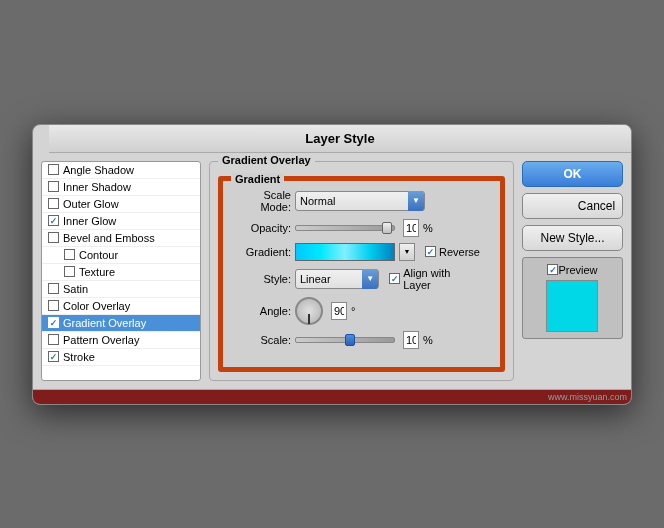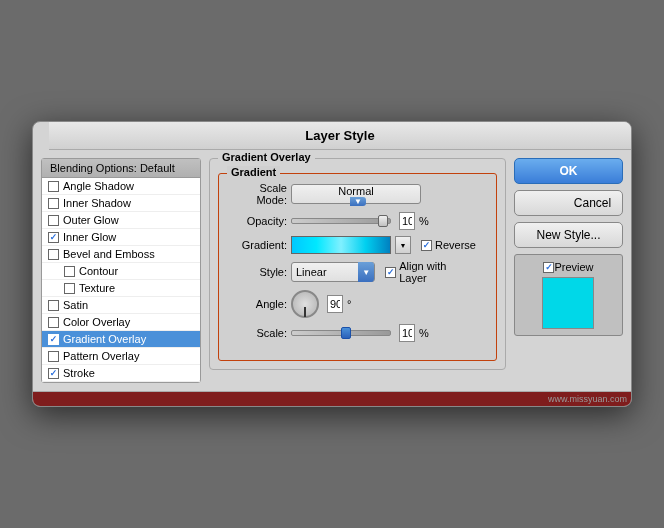--- a/index.html
+++ b/index.html
@@ -126,21 +126,21 @@
       position: absolute;
       top: -8px;
       left: 8px;
       background: #d4d4d4;
       padding: 0 4px;
       font-size: 11px;
       font-weight: bold;
     }
 
     .gradient-inner {
-      border: 1px solid #c2410c;
+      border: 5px solid #c2410c;
       border-radius: 3px;
       padding: 8px 20px 12px 8px;
       margin-top: 6px;
       position: relative;
       background: #d0d0d0;
     }
 
     .gradient-inner-label {
       position: absolute;
       top: -8px;
@@ -411,21 +411,20 @@
   </style>
 </head>
 <body>
 
 <div class="dialog">
   <div class="title-bar">Layer Style</div>
 
   <div class="dialog-body">
 
     <div class="left-panel">
-      <div class="blending-header">Blending Options: Default</div>
 
       <div class="left-item">
         <div class="checkbox"></div>
         <span>Angle Shadow</span>
       </div>
       <div class="left-item">
         <div class="checkbox"></div>
         <span>Inner Shadow</span>
       </div>
       <div class="left-item">
@@ -472,21 +471,21 @@
 
     <div class="center-panel">
       <div class="group-box">
         <span class="group-label">Gradient Overlay</span>
 
         <div class="gradient-inner">
           <span class="gradient-inner-label">Gradient</span>
 
           <div class="form-row">
             <span class="form-label">Scale Mode:</span>
-            <div class="blend-select" style="width:130px;flex-direction:column;">
+            <div class="blend-select" style="width:130px;">
               <span>Normal</span>
               <div class="select-arrow">▼</div>
             </div>
           </div>
 
           <div class="form-row">
             <span class="form-label">Opacity:</span>
             <div class="slider-track">
               <div class="slider-thumb"></div>
             </div>

